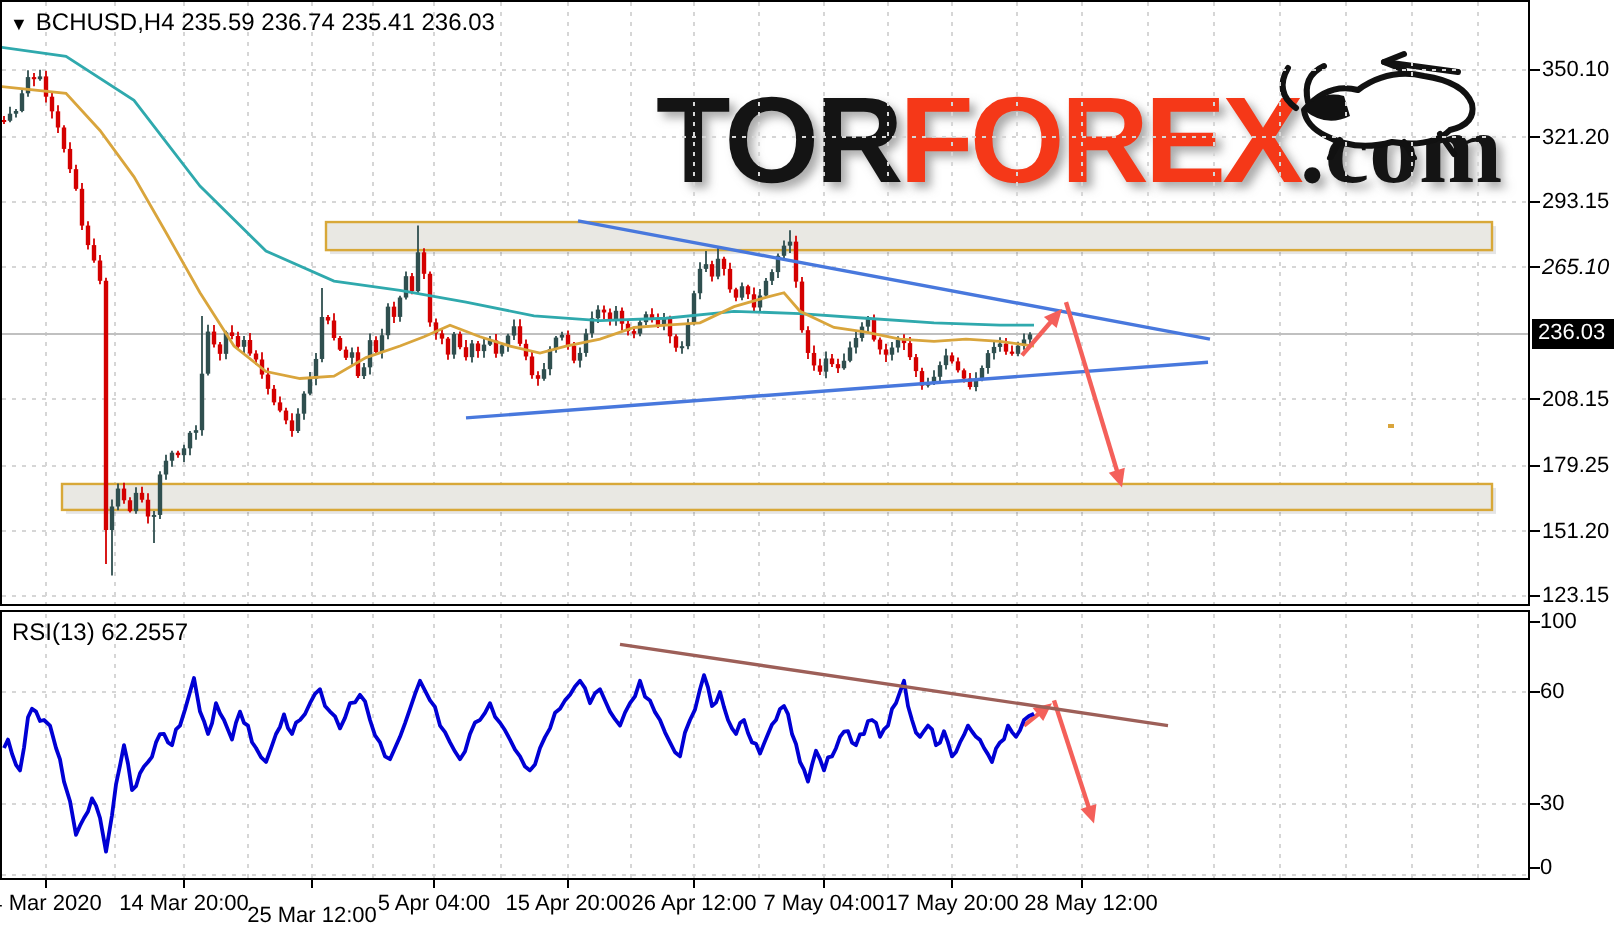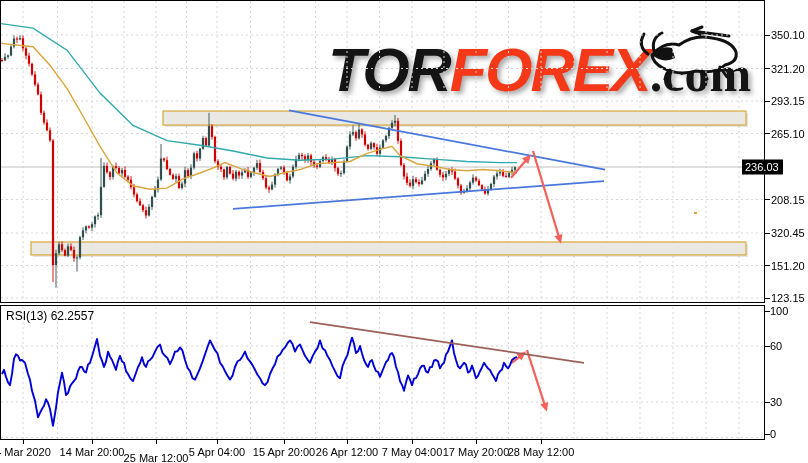--- a/index.html
+++ b/index.html
@@ -1,31 +1,31 @@
 <!DOCTYPE html>
 <html><head>
 <meta charset="utf-8">
 <style>
   html,body{margin:0;padding:0;background:#fff;}
   body{width:808px;height:463px;position:relative;overflow:hidden;
        font-family:"Liberation Sans",sans-serif;color:#000;}
   #logo{position:absolute;left:328px;top:40px;z-index:0;white-space:nowrap;
         text-shadow:3px 3px 5px rgba(100,100,100,.55);}
   #logo .p1,#logo .p2{font-family:"Liberation Sans",sans-serif;font-weight:900;
-        font-size:61px;line-height:1;letter-spacing:-2px;font-style:italic;}
+        font-size:61px;line-height:1;letter-spacing:-2px;}
   #logo .p1{color:#141414;}
   #logo .p2{color:#f53818;}
   #logo .p3{font-family:"Liberation Serif",serif;font-weight:700;font-size:50px;color:#141414;}
   #bull{position:absolute;left:632px;top:24px;z-index:0;}
   #chart-canvas{position:absolute;left:0;top:0;z-index:1;}
   #overlay{position:absolute;left:0;top:0;width:808px;height:463px;z-index:2;pointer-events:none;}
   .plbl{position:absolute;left:771px;font-size:11px;transform:translateY(-50%);white-space:nowrap;}
   .rlbl{position:absolute;left:770px;font-size:11px;transform:translateY(-50%);}
   .tlbl{position:absolute;top:446px;font-size:11px;transform:translateX(-50%);white-space:nowrap;}
-  .cur{position:absolute;left:742px;background:#000;color:#fff;font-size:11px;
+  .cur{position:absolute;left:766px;background:#000;color:#fff;font-size:11px;
        padding:1px 4px 2px 3px;transform:translateY(-50%);}
   #symline{position:absolute;left:5px;top:4px;font-size:12px;z-index:3;letter-spacing:0;}
   #symline .tri{font-size:9px;margin-right:4px;}
   #rsiline{position:absolute;left:6px;top:309px;font-size:12px;z-index:3;}
 </style>
 </head>
 <body>
 
 <div id="logo">
   <span class="p1">TOR</span><span class="p2">FOREX</span><span class="p3">.com</span>
@@ -500,36 +500,39 @@
       <line x1="217" y1="439.5" x2="217" y2="444"></line>
       <line x1="284" y1="439.5" x2="284" y2="444"></line>
       <line x1="347" y1="439.5" x2="347" y2="444"></line>
       <line x1="412" y1="439.5" x2="412" y2="444"></line>
       <line x1="476" y1="439.5" x2="476" y2="444"></line>
       <line x1="541" y1="439.5" x2="541" y2="444"></line>
     </g>
   </svg>
 
 <div id="overlay">
+  <div id="symline">
+    <span class="tri">▼</span><span>BCHUSD,H4</span>&nbsp;<span>235.59 236.74 235.41 236.03</span>
+  </div>
   <div id="rsiline">RSI(13) 62.2557</div>
   <div class="cur" id="curlbl" style="top: 167px;">236.03</div>
 <div class="plbl" style="top: 35px;">350.10</div>
     <div class="plbl" style="top: 68.5px;">321.20</div>
     <div class="plbl" style="top: 101px;">293.15</div>
-    <div class="plbl" style="top: 133.5px;">265.10</div>
+    <div class="plbl" style="top: 133.5px; font-style: italic;">265.10</div>
     <div class="plbl" style="top: 199.5px;">208.15</div>
-    <div class="plbl" style="top: 233px;">320.45</div>
+    <div class="plbl" style="top: 233px;">179.25</div>
     <div class="plbl" style="top: 265.5px;">151.20</div>
     <div class="plbl" style="top: 298px;">123.15</div>
     <div class="rlbl" style="top: 311px;">100</div>
     <div class="rlbl" style="top: 346px;">60</div>
     <div class="rlbl" style="top: 402px;">30</div>
     <div class="rlbl" style="top: 434px;">0</div>
     <div class="tlbl" style="top: 446px; left: 23px;">4 Mar 2020</div>
     <div class="tlbl" style="top: 446px; left: 92px;">14 Mar 20:00</div>
     <div class="tlbl" style="top: 446px; left: 156px; margin-top: 6px;">25 Mar 12:00</div>
     <div class="tlbl" style="top: 446px; left: 217px;">5 Apr 04:00</div>
     <div class="tlbl" style="top: 446px; left: 284px;">15 Apr 20:00</div>
     <div class="tlbl" style="top: 446px; left: 347px;">26 Apr 12:00</div>
     <div class="tlbl" style="top: 446px; left: 412px;">7 May 04:00</div>
     <div class="tlbl" style="top: 446px; left: 476px;">17 May 20:00</div>
-    <div class="tlbl" style="top: 446px; left: 541px;">28 May 12:00</div>
+    <div class="tlbl" style="top: 446px; left: 541px; padding-left: 9px;">28 May 12:00</div>
   </div>
 
 </body></html>

